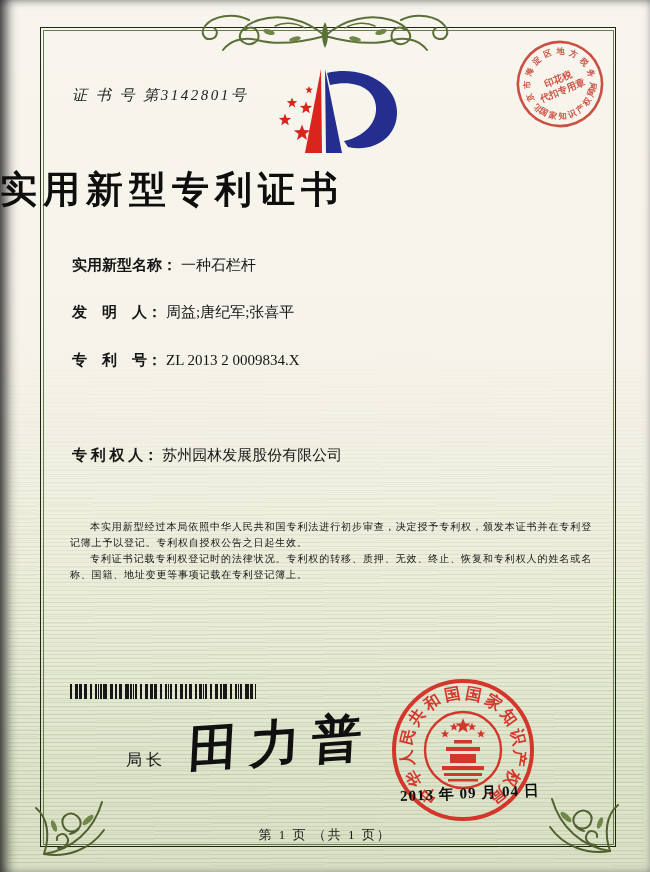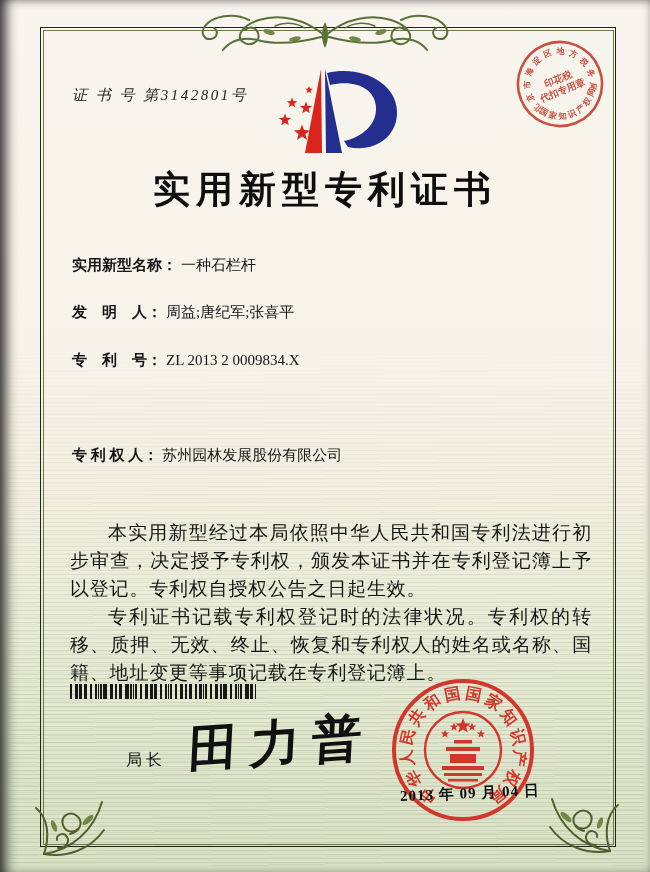--- a/index.html
+++ b/index.html
@@ -13,27 +13,27 @@
   .texture{position:absolute;left:6px;right:6px;top:330px;bottom:6px;pointer-events:none;
     background:
       repeating-linear-gradient(180deg,rgba(125,148,92,.20) 0 1px,rgba(0,0,0,0) 1px 4px),
       repeating-linear-gradient(179deg,rgba(125,148,92,.10) 0 1px,rgba(0,0,0,0) 1px 7px);
     -webkit-mask-image:linear-gradient(180deg,transparent 0,rgba(0,0,0,.45) 35%,#000 72%);
     mask-image:linear-gradient(180deg,transparent 0,rgba(0,0,0,.45) 35%,#000 72%);}
   .frame-outer{position:absolute;left:40px;top:27px;width:574px;height:818px;
     border:1.6px solid #1e2715;}
   .frame-inner{position:absolute;inset:1.5px;border:1px solid #697a4b;}
   .cert-no{position:absolute;left:72px;top:86px;font-size:15px;letter-spacing:2.5px;color:#222;font-style:italic;}
-  .title{position:absolute;left:0;right:0;top:165px;text-align:center;
+  .title{position:absolute;left:0;right:0;top:165px;
     font-size:37px;font-weight:700;letter-spacing:6px;color:#0e0e0e;}
   .row{position:absolute;left:72px;font-size:15px;white-space:nowrap;}
   .flabel{font-weight:600;color:#151515;}
   .fvalue{margin-left:4px;color:#151515;}
-  .body-text{position:absolute;left:70px;right:58px;top:519px;font-size:19px;
-    line-height:28px;letter-spacing:.8px;color:#161616;}
+  .body-text{position:absolute;left:70px;right:58px;top:519px;font-size:10px;
+    line-height:16px;letter-spacing:.8px;color:#161616;}
   .body-text p{margin:0;text-indent:2em;text-align:justify;}
   .barcode{position:absolute;left:70px;top:684px;width:186px;height:15px;
     background:
       repeating-linear-gradient(90deg,#171717 0 2px,rgba(0,0,0,0) 2px 5px),
       repeating-linear-gradient(90deg,#171717 0 1px,rgba(0,0,0,0) 1px 7px),
       repeating-linear-gradient(90deg,rgba(0,0,0,0) 0 9px,#171717 9px 11px,rgba(0,0,0,0) 11px 24px);}
   .role{position:absolute;left:126px;top:750px;font-size:16px;letter-spacing:4px;color:#111;}
   .sig{position:absolute;left:188px;top:708px;width:240px;font-size:50px;font-weight:600;
     font-family:"DejaVu Sans","Liberation Sans",sans-serif;color:#101010;
     transform:rotate(-4deg) skewX(-7deg);letter-spacing:12px;white-space:nowrap;}
@@ -194,13 +194,14 @@
       <path d="M14,86 C42,82 64,62 72,34"></path>
       <path d="M14,86 C36,90 60,82 74,62"></path>
       <path d="M14,86 C20,68 18,50 6,40"></path>
       <path d="M40,66 c10,-2 14,-12 7,-18 c-7,-6 -17,0 -14,9 c2,7 11,9 16,3"></path>
       <path d="M28,80 c8,0 12,-6 9,-11 c-3,-5 -11,-3 -10,3"></path>
       <ellipse cx="58" cy="52" rx="7" ry="2.8" transform="rotate(-42 58 52)" fill="#6f8747" stroke="none"></ellipse>
       <ellipse cx="24" cy="58" rx="6" ry="2.5" transform="rotate(70 24 58)" fill="#6f8747" stroke="none"></ellipse>
     </g>
   </svg>
 
+  <div class="footer">第 1 页 （共 1 页）</div>
 </div>
 
 </body></html>

